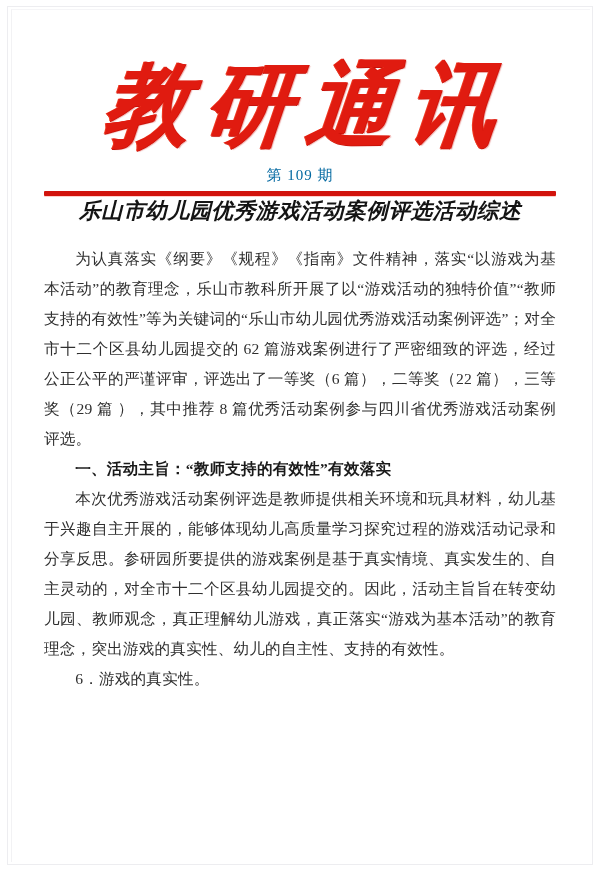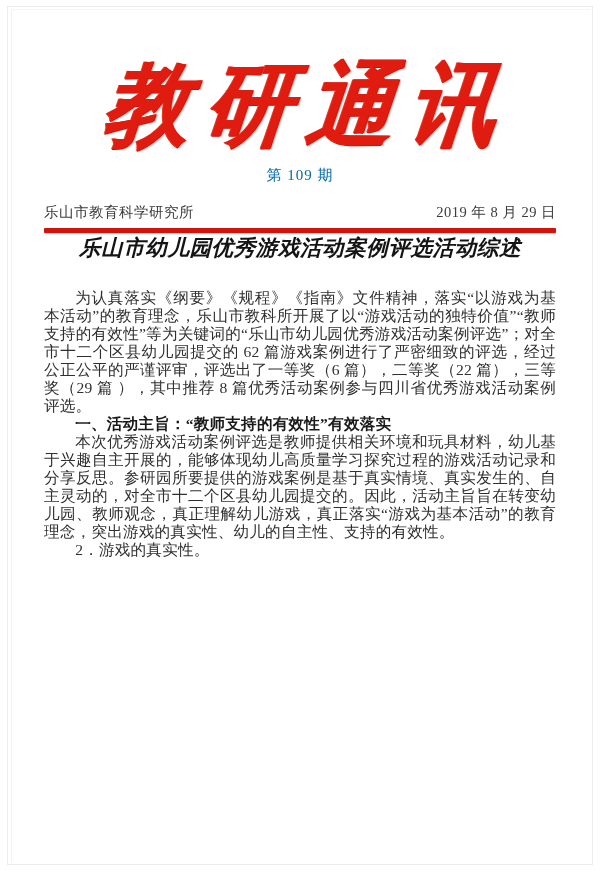--- a/index.html
+++ b/index.html
@@ -113,23 +113,23 @@
     text-align: center;
     font-size: 21.5px;
     font-weight: 700;
     color: #141414;
     letter-spacing: 0.6px;
     font-family: "DejaVu Serif", "Liberation Serif", serif;
     font-style: italic;
   }
 
   .body {
-    margin-top: 27px;
+    margin-top: 19px;
     font-size: 15.6px;
-    line-height: 18px;
+    line-height: 30px;
     color: #2f2f2f;
     text-align: justify;
     text-justify: inter-ideograph;
     letter-spacing: 0.2px;
   }
   .para {
     text-indent: 2em;
     margin: 0;
   }
   .heading-para {
@@ -152,34 +152,30 @@
   <div class="scan-frame-inner"></div>
 
   <div class="content">
 
     <div class="masthead">
       <div class="masthead-text">教研通讯</div>
     </div>
 
     <div class="issue-line">第 109 期</div>
 
-    <div class="meta-row">
-      <span>乐山市教育科学研究所</span>
-      <span class="date">2019 年 8 月 29 日</span>
-    </div>
 
     <div class="red-rule"></div>
 
     <div class="article-title">乐山市幼儿园优秀游戏活动案例评选活动综述</div>
 
     <div class="body">
       <p class="para">为认真落实《纲要》《规程》《指南》文件精神，落实“以游戏为基本活动”的教育理念，乐山市教科所开展了以“游戏活动的独特价值”“教师支持的有效性”等为关键词的“乐山市幼儿园优秀游戏活动案例评选”；对全市十二个区县幼儿园提交的 62 篇游戏案例进行了严密细致的评选，经过公正公平的严谨评审，评选出了一等奖（6 篇），二等奖（22 篇），三等奖（29 篇 ），其中推荐 8 篇优秀活动案例参与四川省优秀游戏活动案例评选。</p>
 
       <p class="heading-para">一、活动主旨：“教师支持的有效性”有效落实</p>
 
       <p class="para">本次优秀游戏活动案例评选是教师提供相关环境和玩具材料，幼儿基于兴趣自主开展的，能够体现幼儿高质量学习探究过程的游戏活动记录和分享反思。参研园所要提供的游戏案例是基于真实情境、真实发生的、自主灵动的，对全市十二个区县幼儿园提交的。因此，活动主旨旨在转变幼儿园、教师观念，真正理解幼儿游戏，真正落实“游戏为基本活动”的教育理念，突出游戏的真实性、幼儿的自主性、支持的有效性。</p>
 
-      <p class="sub-item">2．游戏的真实性。</p>
+      <p class="sub-item">6．游戏的真实性。</p>
 
     </div>
 
   </div>
 </div>
 
 </body></html>

